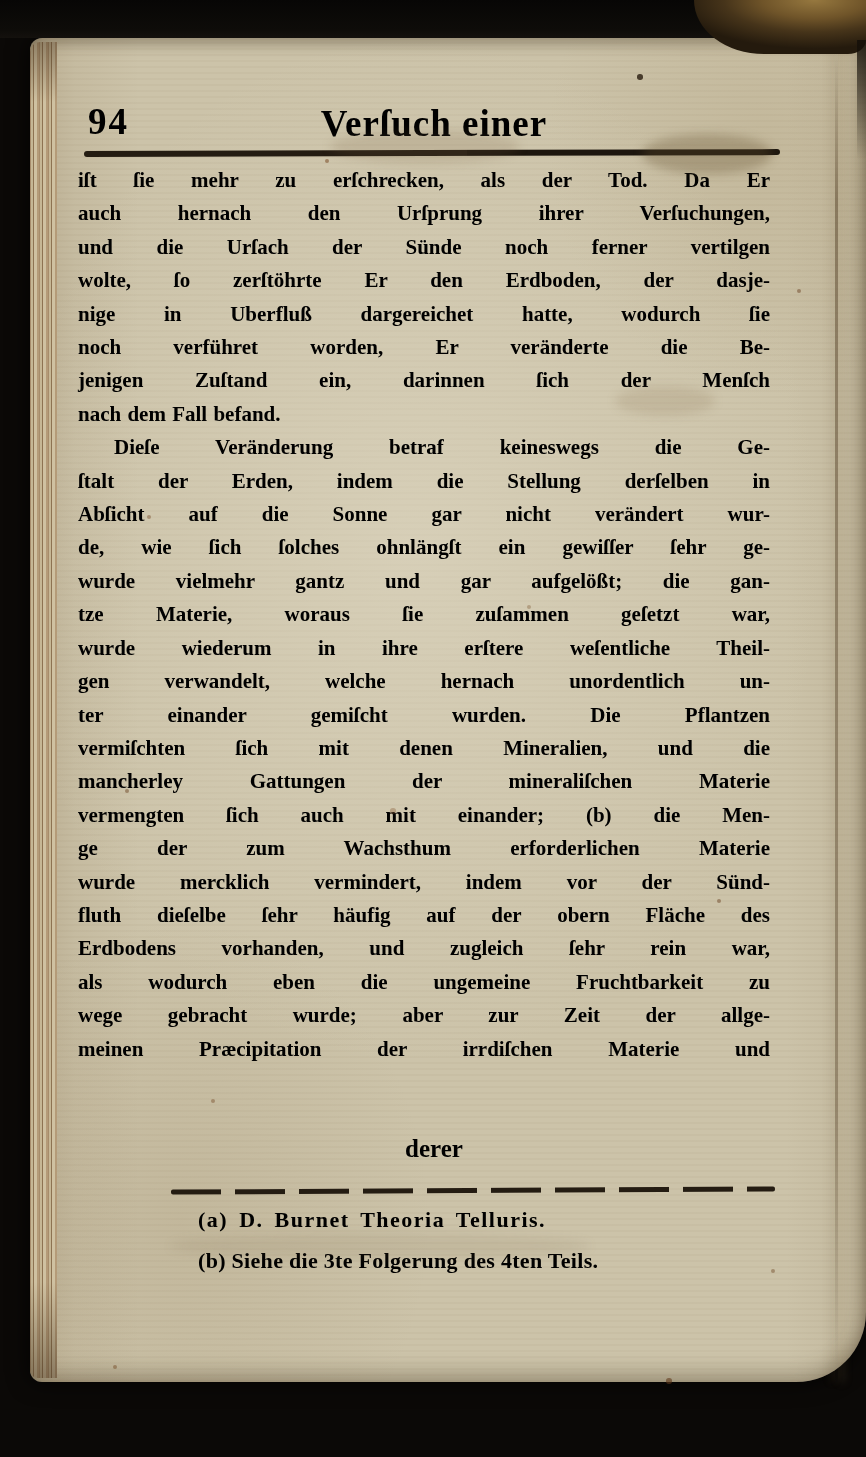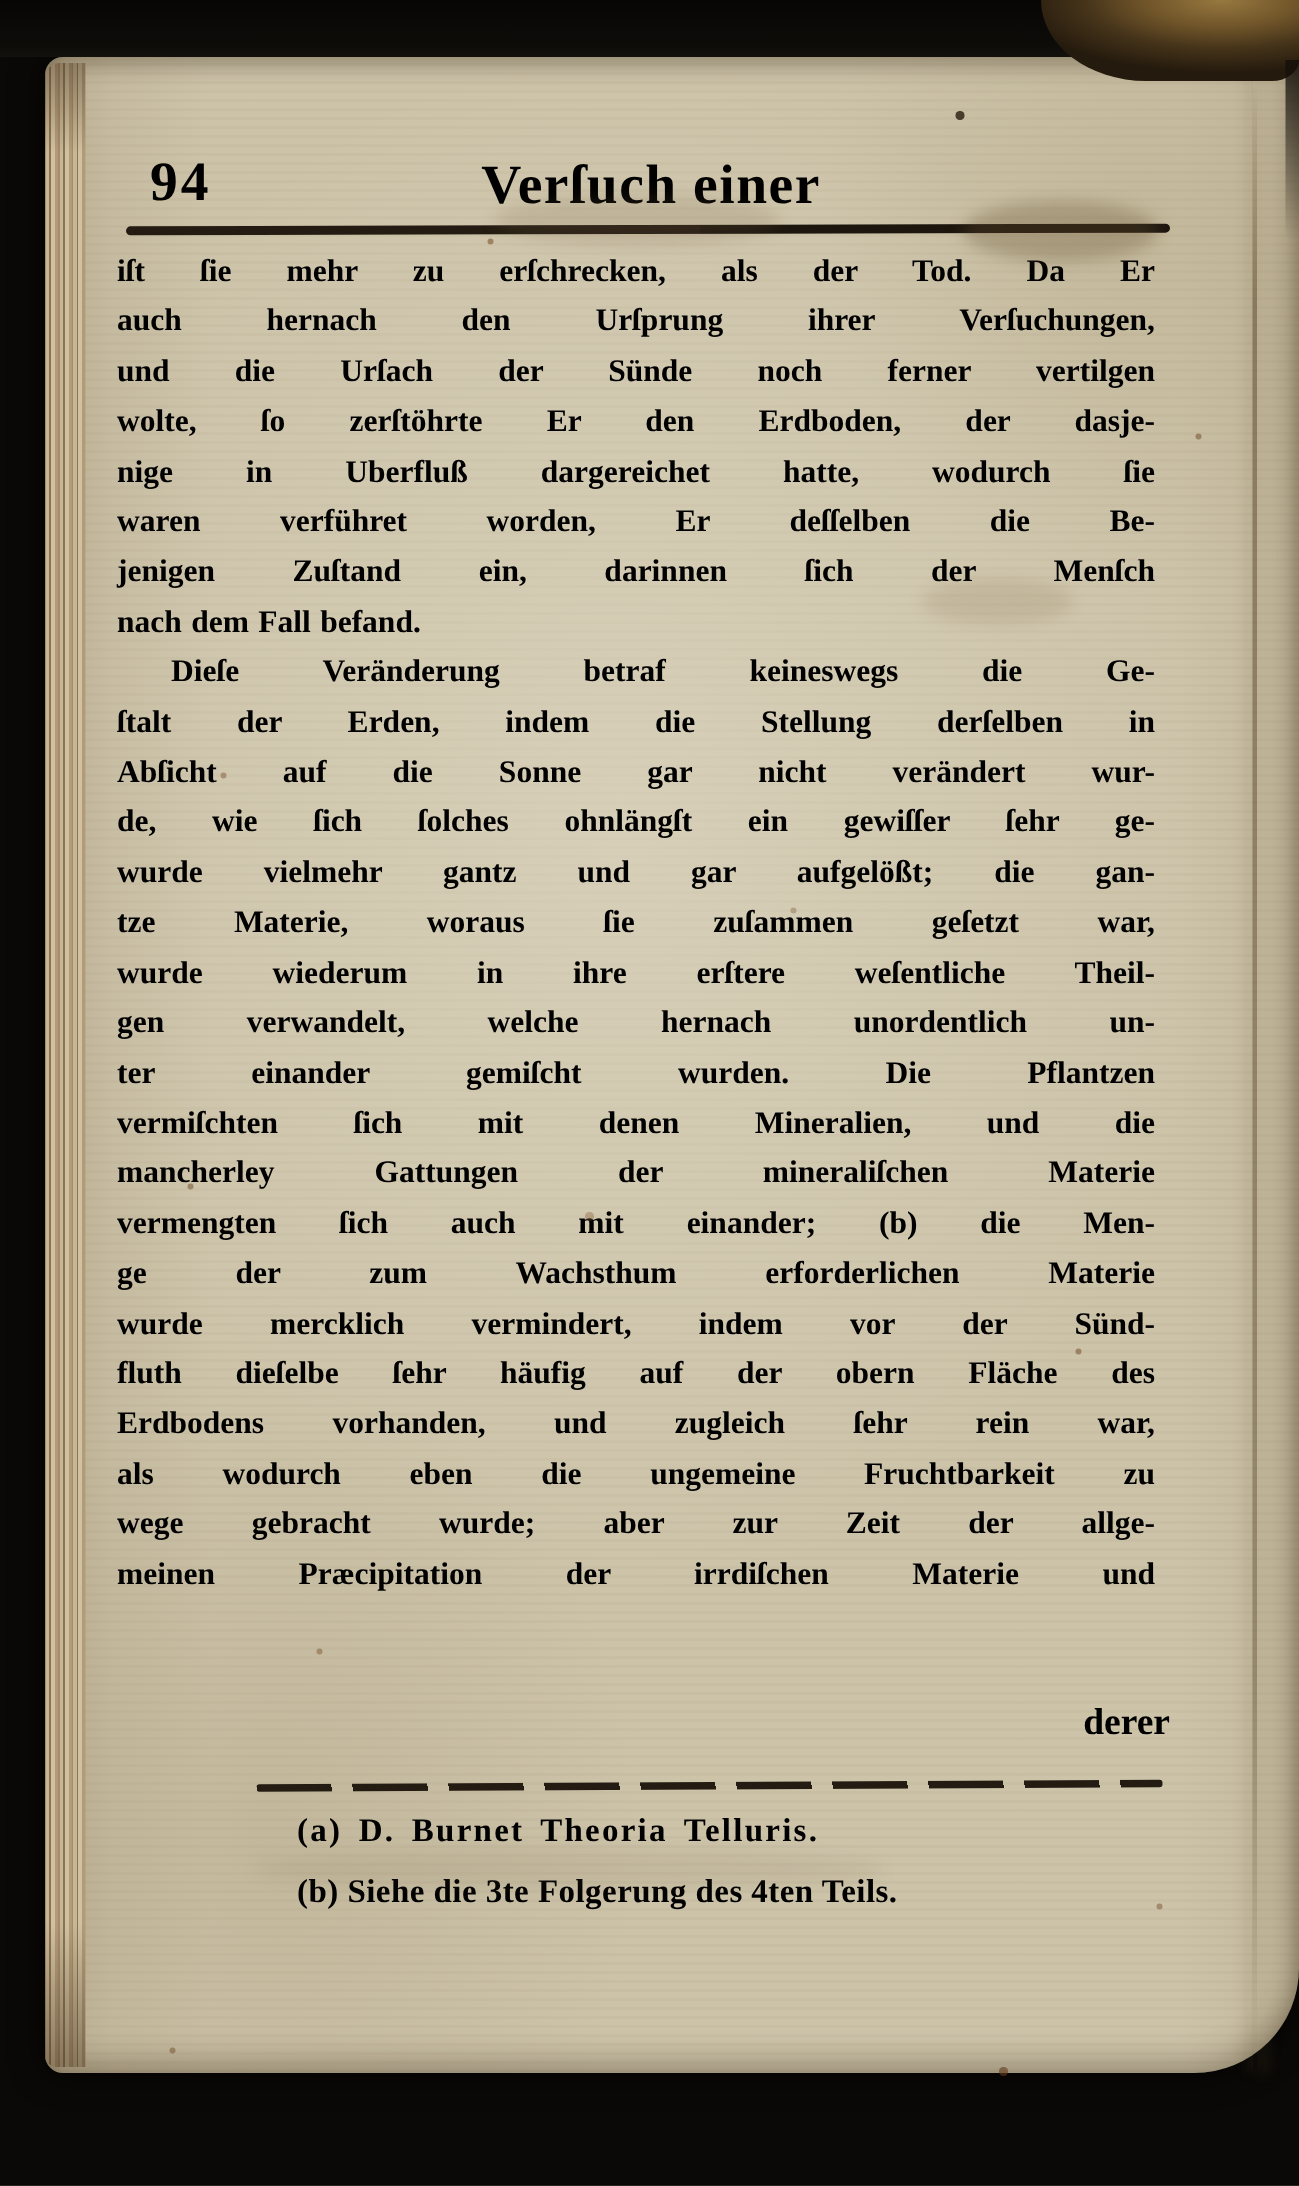--- a/index.html
+++ b/index.html
@@ -52,21 +52,21 @@
     background:
       radial-gradient(ellipse 80% 90% at 70% 0%, #96783f 0%, #6f5429 38%, #46341a 66%, #241a0d 100%);
     border-radius:0 0 18px 70px / 0 0 14px 54px;
   }
   .right-sliver{
     position:absolute;right:0;top:40px;width:9px;height:120px;
     background:linear-gradient(180deg, rgba(20,15,9,.85), rgba(20,15,9,0));
   }
   .pagehead{position:absolute;left:58px;top:58px;width:692px;height:56px;}
   .pagenum{
-    position:absolute;left:12px;top:4px;
+    position:absolute;left:0;top:4px;
     font-size:37px;font-weight:700;letter-spacing:2px;
   }
   .running-title{
     position:absolute;left:0;top:6px;width:100%;
     text-align:center;font-size:37px;font-weight:700;letter-spacing:1px;
   }
   .head-rule{
     position:absolute;left:54px;top:112px;width:696px;height:6px;
     background:linear-gradient(90deg,#241c12 0 55%,#1d160e 55% 100%);
     border-radius:3px;transform:rotate(-0.15deg);
@@ -74,21 +74,21 @@
   .bodytext{
     position:absolute;left:48px;top:126px;width:692px;
     font-size:21px;font-weight:700;line-height:33.4px;
     word-spacing:1px;
   }
   .line{text-align:justify;text-align-last:justify;white-space:normal;}
   .line.short{text-align-last:left;}
   .line.indent{text-indent:36px;}
   .catchword{
     position:absolute;left:58px;top:1097px;width:692px;
-    font-size:25px;font-weight:700;text-align:right;
+    font-size:25px;font-weight:700;text-align:center;
   }
   .fn-rule{
     position:absolute;left:141px;top:1150px;width:604px;height:5px;
     background:repeating-linear-gradient(90deg,#241c12 0 50px,rgba(0,0,0,0) 50px 64px);
     transform:rotate(-0.3deg);border-radius:2px;
   }
   .footnote{position:absolute;left:168px;width:560px;font-size:22px;line-height:28px;}
   .footnote.fn-a{top:1168px;font-weight:700;letter-spacing:1.5px;word-spacing:4px;}
   .footnote.fn-b{top:1209px;font-weight:700;letter-spacing:.3px;}
   
@@ -127,21 +127,21 @@
       <span class="running-title">Verſuch einer</span>
     </div>
     <div class="head-rule"></div>
 
     <div class="bodytext">
         <div class="line">iſt ſie mehr zu erſchrecken, als der Tod.  Da Er</div>
         <div class="line">auch hernach den Urſprung ihrer Verſuchungen,</div>
         <div class="line">und die Urſach der Sünde noch ferner vertilgen</div>
         <div class="line">wolte, ſo zerſtöhrte Er den Erdboden, der dasje-</div>
         <div class="line">nige in Uberfluß dargereichet hatte, wodurch ſie</div>
-        <div class="line">waren verführet worden, Er deſſelben die Be-</div>
+        <div class="line">noch verführet worden, Er veränderte die Be-</div>
         <div class="line">jenigen Zuſtand ein, darinnen ſich der Menſch</div>
         <div class="line short">nach dem Fall befand.</div>
         <div class="line indent">Dieſe Veränderung betraf keineswegs die Ge-</div>
         <div class="line">ſtalt der Erden, indem die Stellung derſelben in</div>
         <div class="line">Abſicht auf die Sonne gar nicht verändert wur-</div>
         <div class="line">de, wie ſich ſolches ohnlängſt ein gewiſſer ſehr ge-</div>
         <div class="line">wurde vielmehr gantz und gar aufgelößt; die gan-</div>
         <div class="line">tze Materie, woraus ſie zuſammen geſetzt war,</div>
         <div class="line">wurde wiederum in ihre erſtere weſentliche Theil-</div>
         <div class="line">gen verwandelt, welche hernach unordentlich un-</div>

